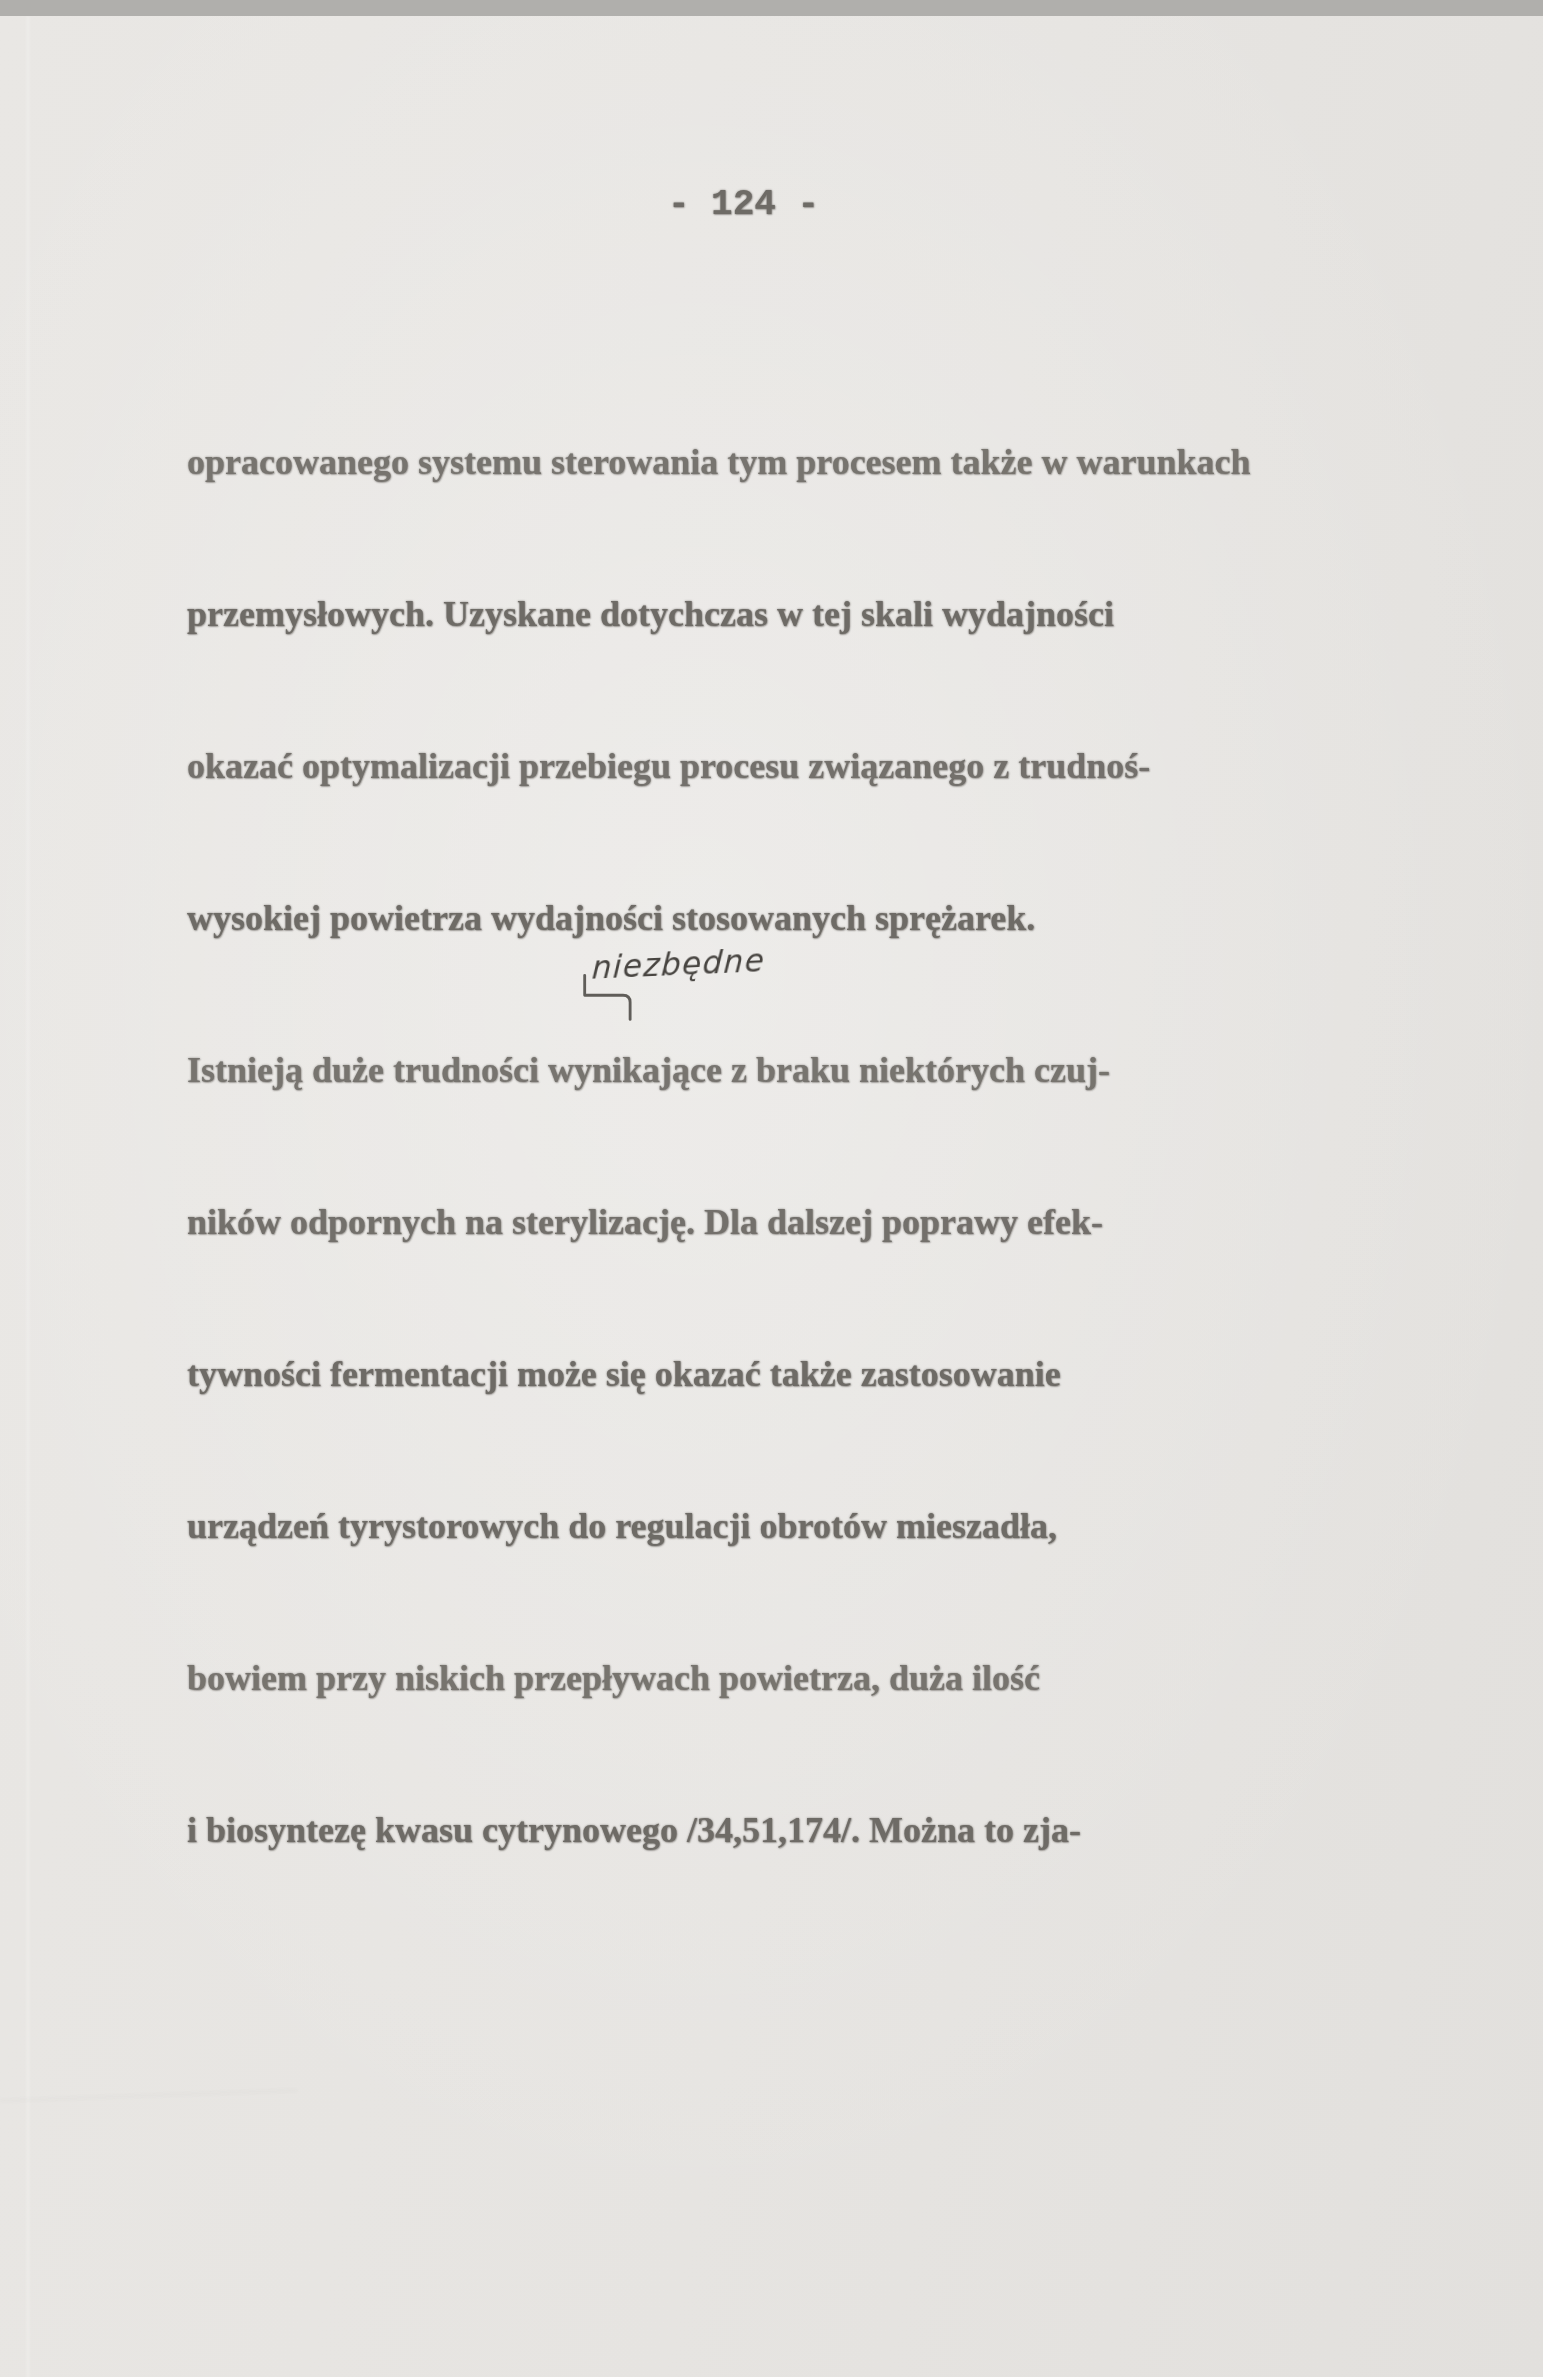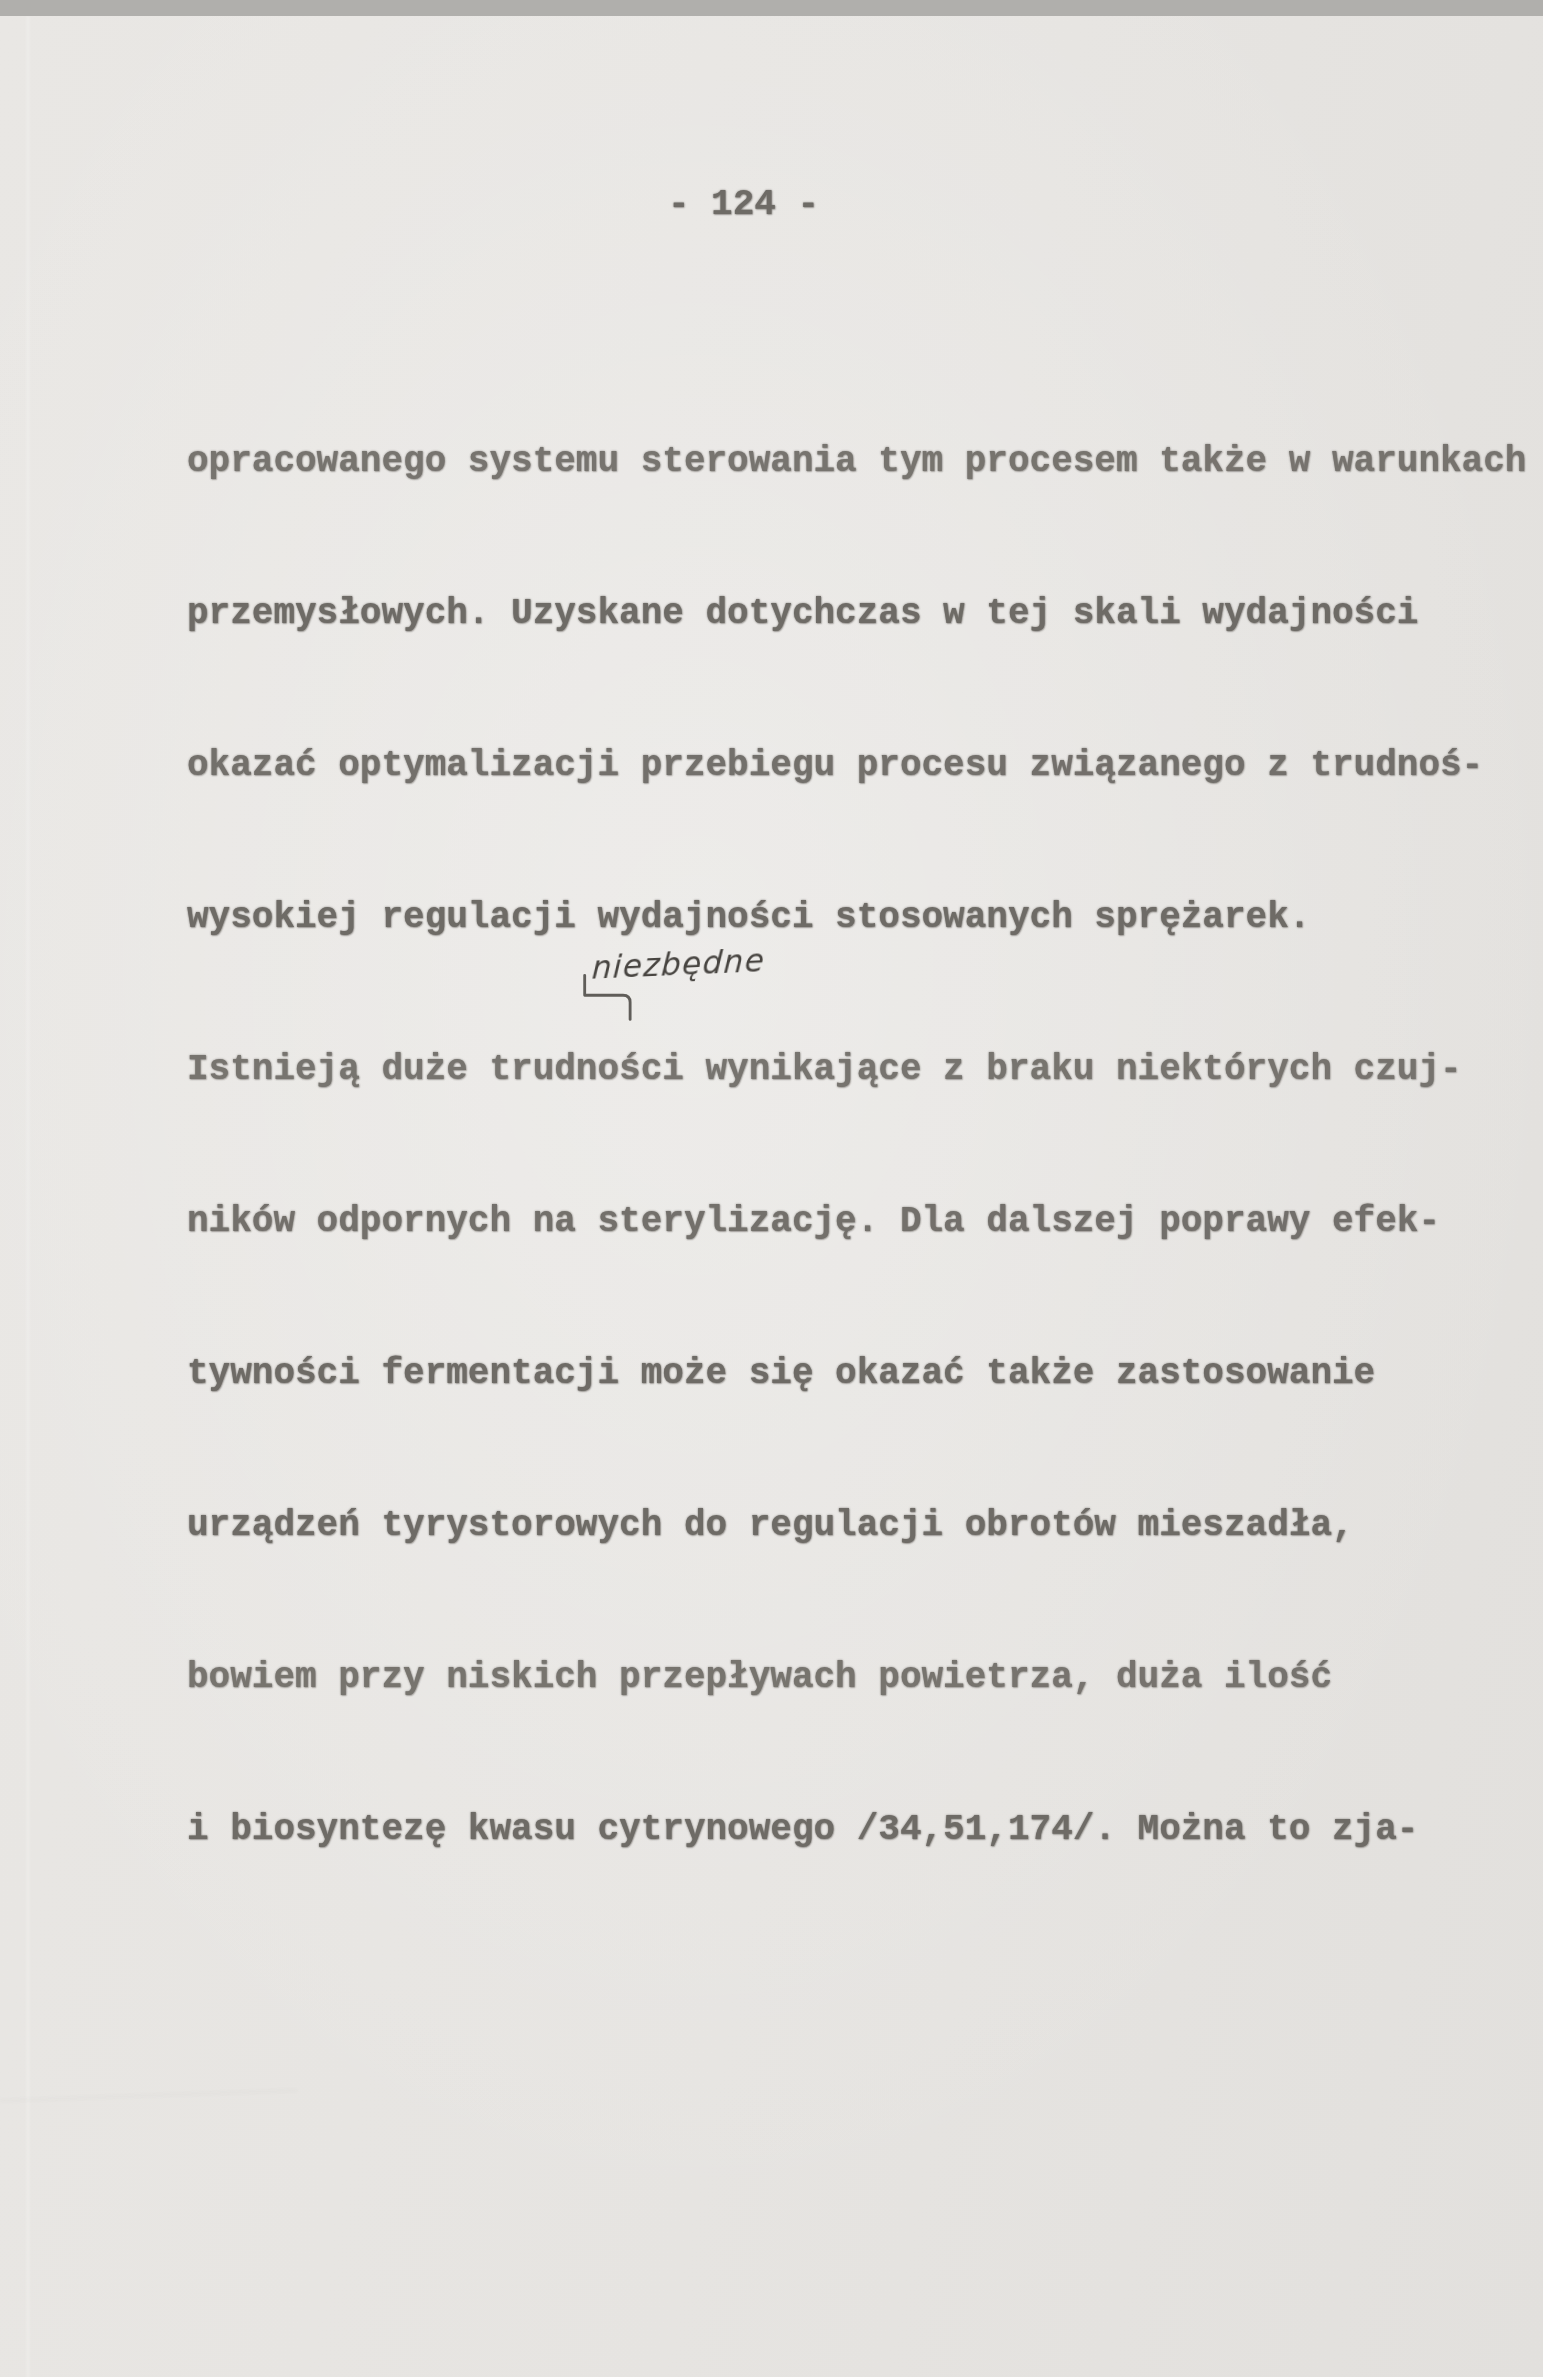--- a/index.html
+++ b/index.html
@@ -53,20 +53,21 @@
   }
   .body-text {
     position: absolute;
     left: 187px;
     top: 329px;
     font-size: 36px;
   }
   .body-text .line {
     height: 70px;
     line-height: 70px;
+    font-family: Liberation Serif, serif;
   }
   
   .body-text .line:nth-child(3n) { filter: blur(0.6px); opacity: 0.96; }
   .body-text .line:nth-child(4n+1) { opacity: 0.93; }
 
   .annotation {
     position: absolute;
     left: 592px;
     top: 930px;
     font-family: "DejaVu Sans", sans-serif;
@@ -90,21 +91,21 @@
 <div class="page">
   <div class="crease-left"></div>
   <div class="crease-bottom"></div>
 
   <div class="typewriter page-number">- 124 -</div>
 
   <div class="typewriter body-text">
     <div class="line">opracowanego systemu sterowania tym procesem także w warunkach</div>
     <div class="line">przemysłowych. Uzyskane dotychczas w tej skali wydajności</div>
     <div class="line">okazać optymalizacji przebiegu procesu związanego z trudnoś-</div>
-    <div class="line">wysokiej regulacji wydajności stosowanych sprężarek.</div>
+    <div class="line">wysokiej powietrza wydajności stosowanych sprężarek.</div>
     <div class="line">Istnieją duże trudności wynikające z braku niektórych czuj-</div>
     <div class="line">ników odpornych na sterylizację. Dla dalszej poprawy efek-</div>
     <div class="line">tywności fermentacji może się okazać także zastosowanie</div>
     <div class="line">urządzeń tyrystorowych do regulacji obrotów mieszadła,</div>
     <div class="line">bowiem przy niskich przepływach powietrza, duża ilość</div>
     <div class="line">i biosyntezę kwasu cytrynowego /34,51,174/. Można to zja-</div>
     
     
     
     

